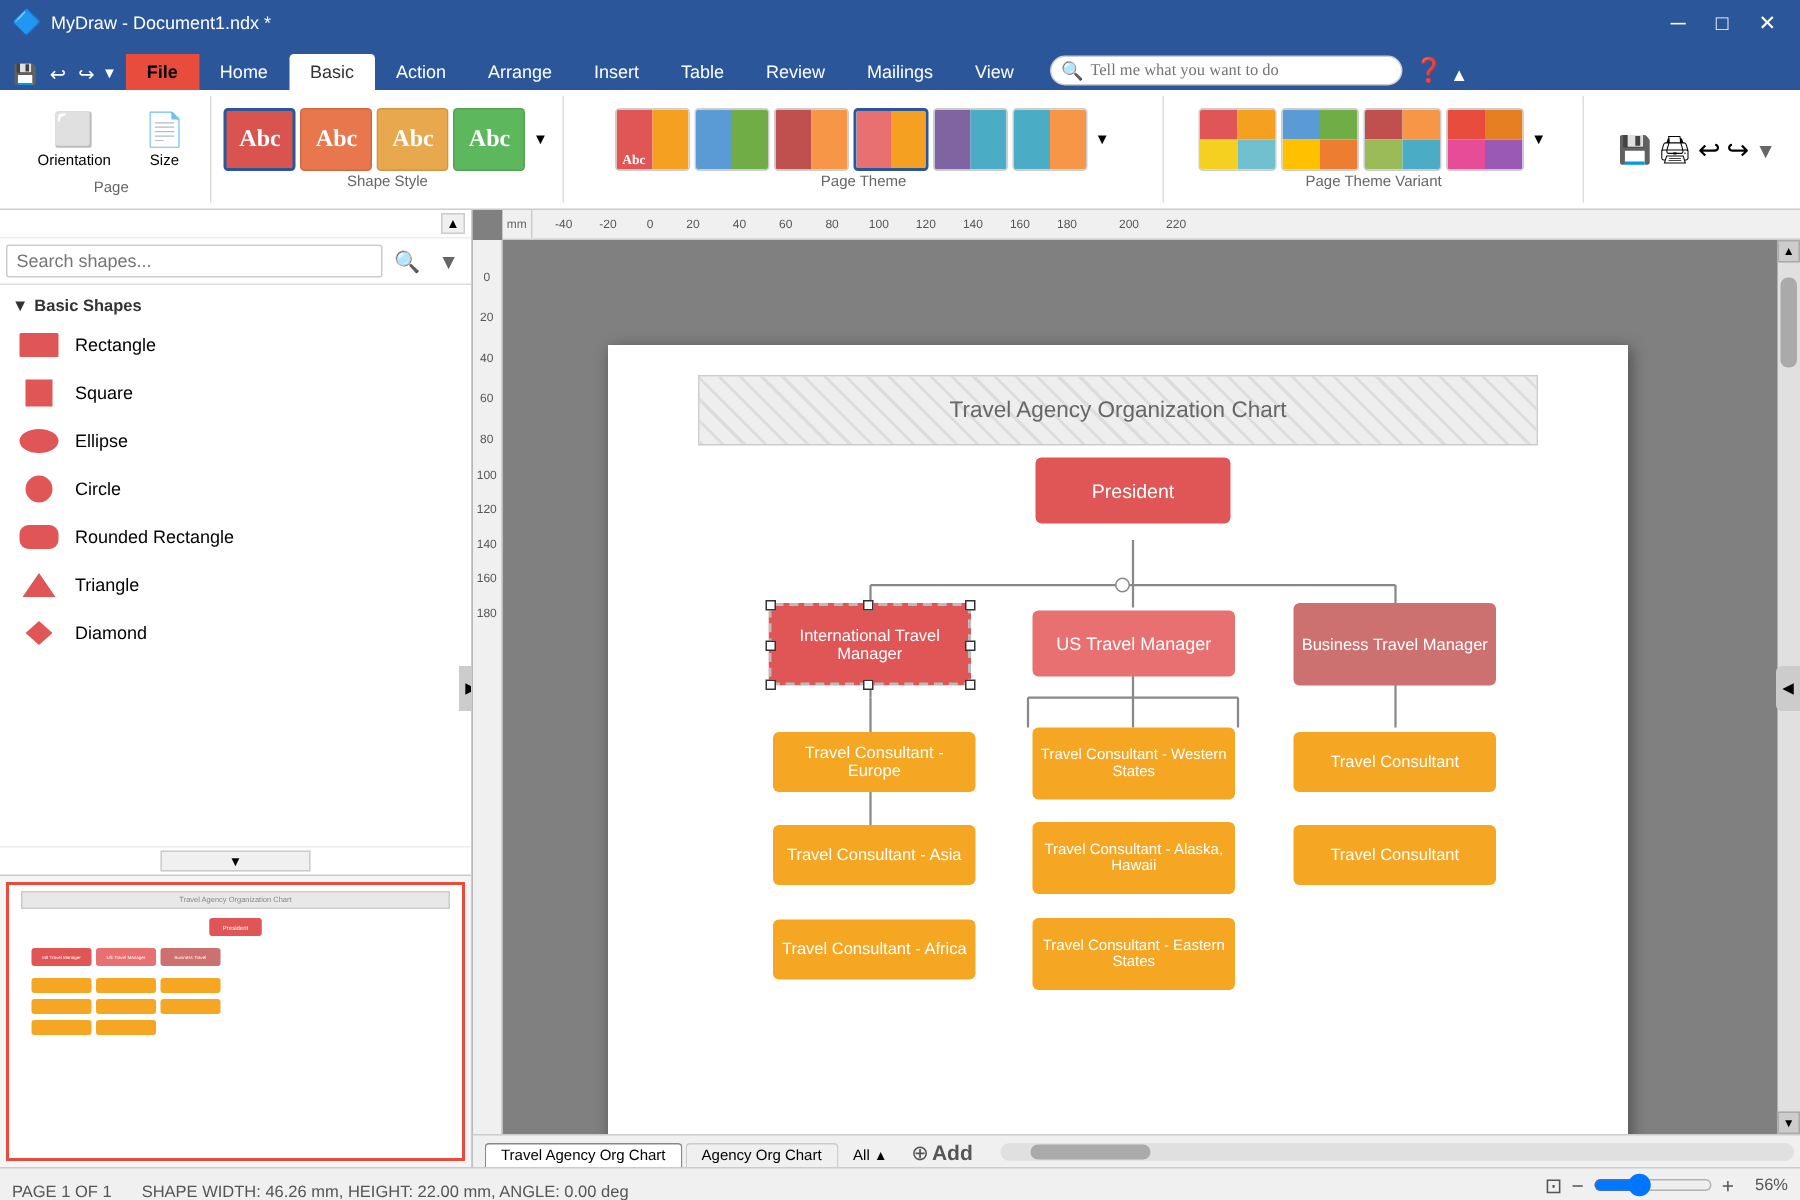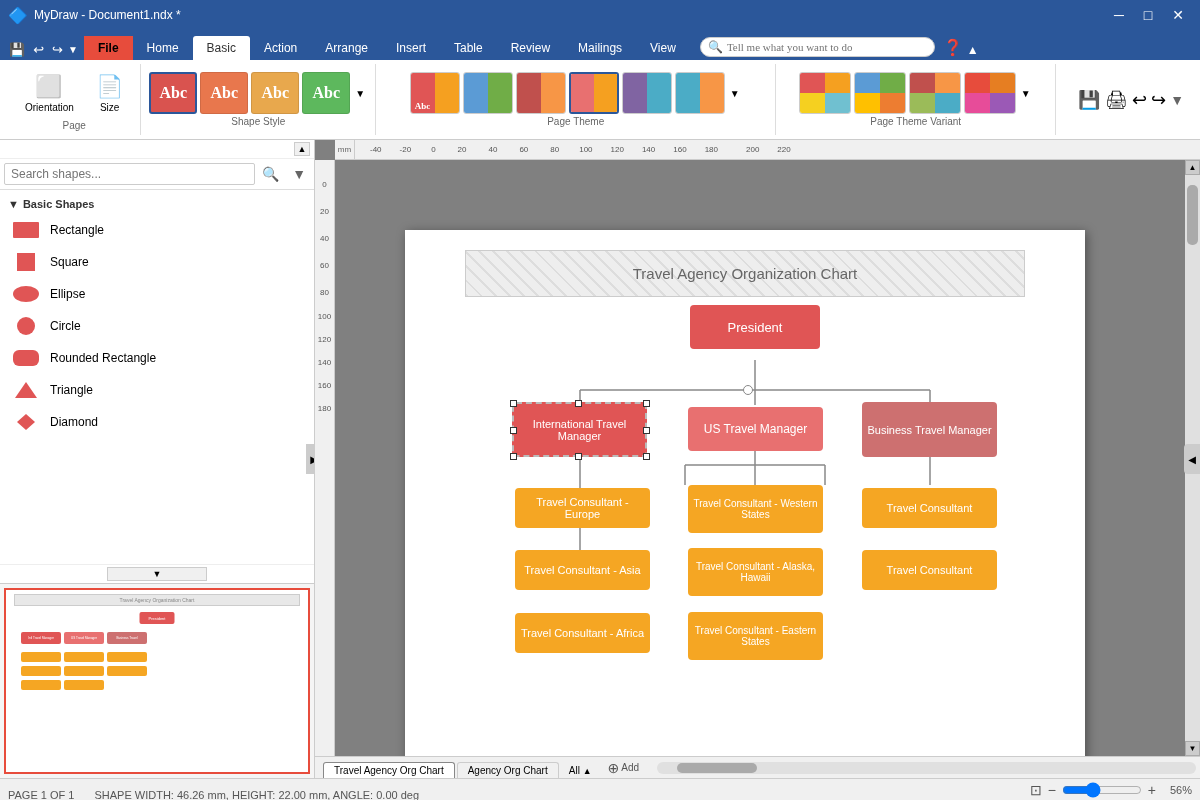--- a/index.html
+++ b/index.html
@@ -668,21 +668,21 @@
         </div>
         <div style="background:#f0f0f0;border:1px solid #ccc;border-bottom:none;padding:2px 10px;font-size:10px;border-radius:3px 3px 0 0;">
           <span>Agency Org Chart</span>
         </div>
         <div style="padding:2px 8px;font-size:10px;cursor:pointer;">
           <span>All</span>
           <span style="font-size:9px;">▲</span>
         </div>
         <div style="display:flex;align-items:center;gap:2px;padding:2px 6px;font-size:14px;cursor:pointer;color:#555;">
           <span>⊕</span>
-          <span style="font-size:10px;">Add</span>
+          <span style="font-size:14px;font-weight:bold;">Add</span>
         </div>
       </div>
 
       <div style="flex:1;height:12px;background:#e0e0e0;display:flex;align-items:center;margin:0 4px;border-radius:6px;">
         <div style="width:80px;height:10px;background:#aaa;border-radius:5px;margin-left:20px;cursor:pointer;"></div>
       </div>
     </div>
 
   </div>
 

